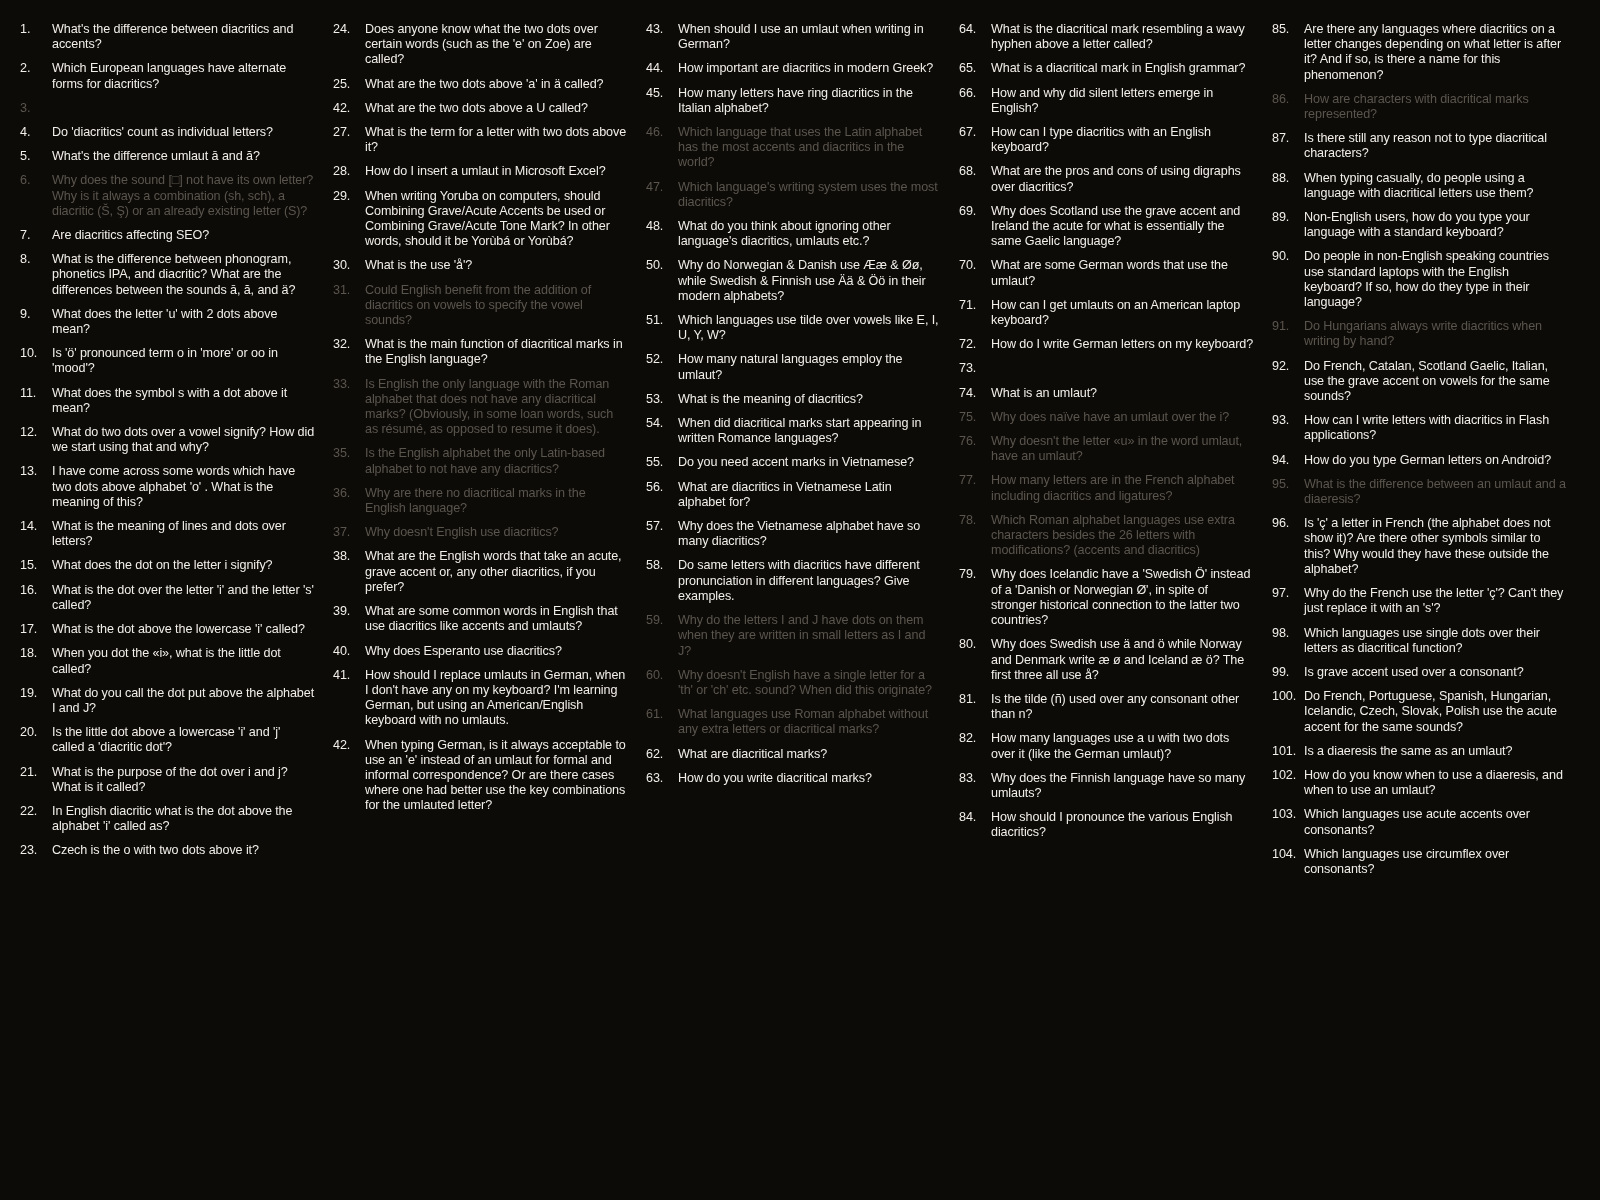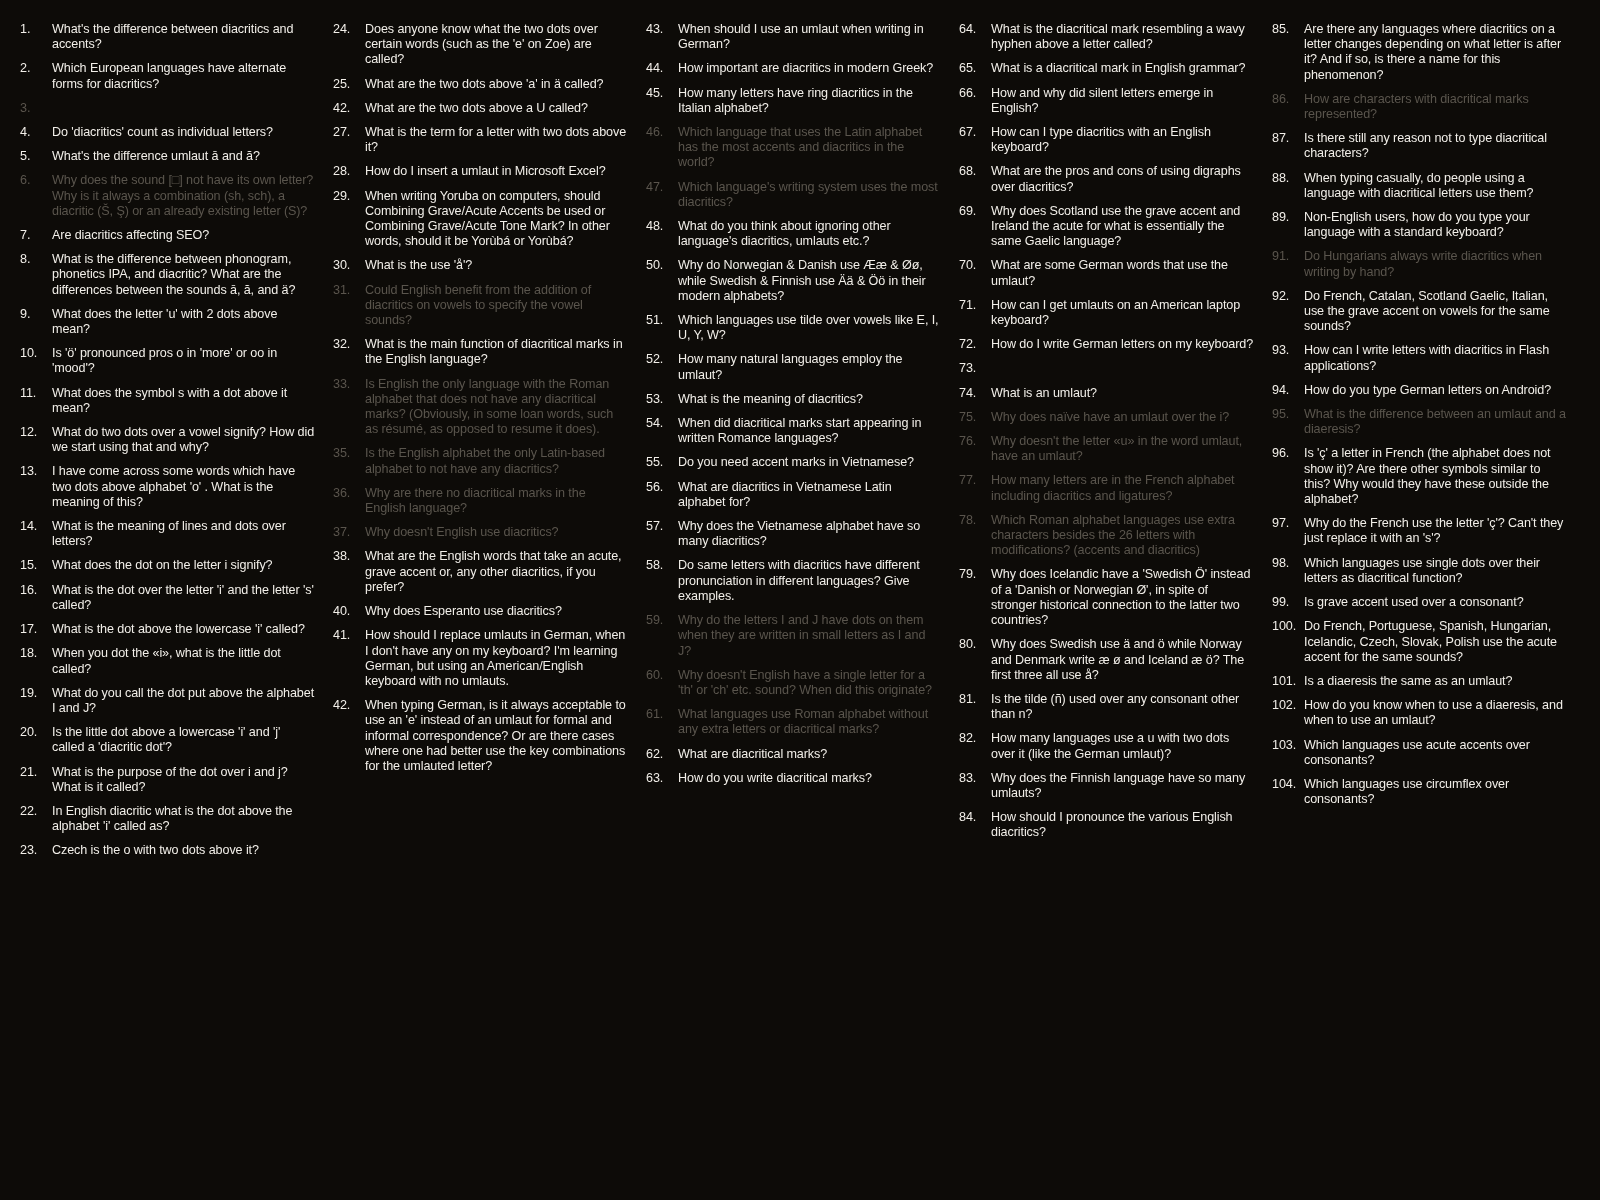--- a/index.html
+++ b/index.html
@@ -98,21 +98,21 @@
         <div class="qitem">
           <div class="qnum">8.</div>
           <div class="qtext">What is the difference between phonogram, phonetics IPA, and diacritic? What are the differences between the sounds ā, ă, and ä?</div>
         </div>
         <div class="qitem">
           <div class="qnum">9.</div>
           <div class="qtext">What does the letter 'u' with 2 dots above mean?</div>
         </div>
         <div class="qitem">
           <div class="qnum">10.</div>
-          <div class="qtext">Is 'ö' pronounced pros o in 'more' or oo in 'mood'?</div>
+          <div class="qtext">Is 'ö' pronounced term o in 'more' or oo in 'mood'?</div>
         </div>
         <div class="qitem">
           <div class="qnum">11.</div>
           <div class="qtext">What does the symbol s with a dot above it mean?</div>
         </div>
         <div class="qitem">
           <div class="qnum">12.</div>
           <div class="qtext">What do two dots over a vowel signify? How did we start using that and why?</div>
         </div>
         <div class="qitem">
@@ -211,20 +211,24 @@
         </div>
         <div class="qitem dim">
           <div class="qnum">37.</div>
           <div class="qtext">Why doesn't English use diacritics?</div>
         </div>
         <div class="qitem">
           <div class="qnum">38.</div>
           <div class="qtext">What are the English words that take an acute, grave accent or, any other diacritics, if you prefer?</div>
         </div>
         <div class="qitem">
+          <div class="qnum">39.</div>
+          <div class="qtext">What are some common words in English that use diacritics like accents and umlauts?</div>
+        </div>
+        <div class="qitem">
           <div class="qnum">40.</div>
           <div class="qtext">Why does Esperanto use diacritics?</div>
         </div>
         <div class="qitem">
           <div class="qnum">41.</div>
           <div class="qtext">How should I replace umlauts in German, when I don't have any on my keyboard? I'm learning German, but using an American/English keyboard with no umlauts.</div>
         </div>
         <div class="qitem">
           <div class="qnum">42.</div>
           <div class="qtext">When typing German, is it always acceptable to use an 'e' instead of an umlaut for formal and informal correspondence? Or are there cases where one had better use the key combinations for the umlauted letter?</div>
@@ -410,20 +414,24 @@
           <div class="qnum">87.</div>
           <div class="qtext">Is there still any reason not to type diacritical characters?</div>
         </div>
         <div class="qitem">
           <div class="qnum">88.</div>
           <div class="qtext">When typing casually, do people using a language with diacritical letters use them?</div>
         </div>
         <div class="qitem">
           <div class="qnum">89.</div>
           <div class="qtext">Non-English users, how do you type your language with a standard keyboard?</div>
+        </div>
+        <div class="qitem">
+          <div class="qnum">90.</div>
+          <div class="qtext">Do people in non-English speaking countries use standard laptops with the English keyboard? If so, how do they type in their language?</div>
         </div>
         <div class="qitem dim">
           <div class="qnum">91.</div>
           <div class="qtext">Do Hungarians always write diacritics when writing by hand?</div>
         </div>
         <div class="qitem">
           <div class="qnum">92.</div>
           <div class="qtext">Do French, Catalan, Scotland Gaelic, Italian, use the grave accent on vowels for the same sounds?</div>
         </div>
         <div class="qitem">

